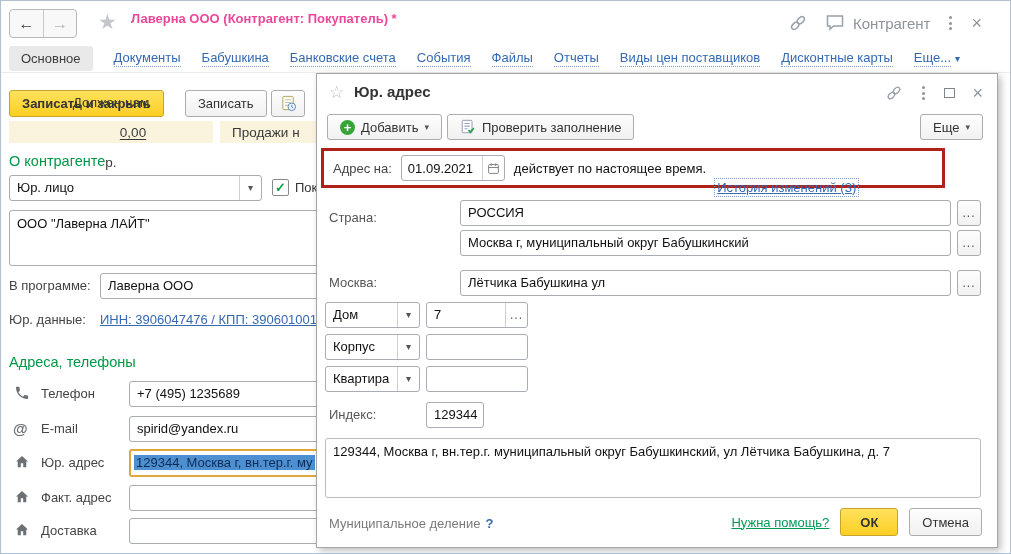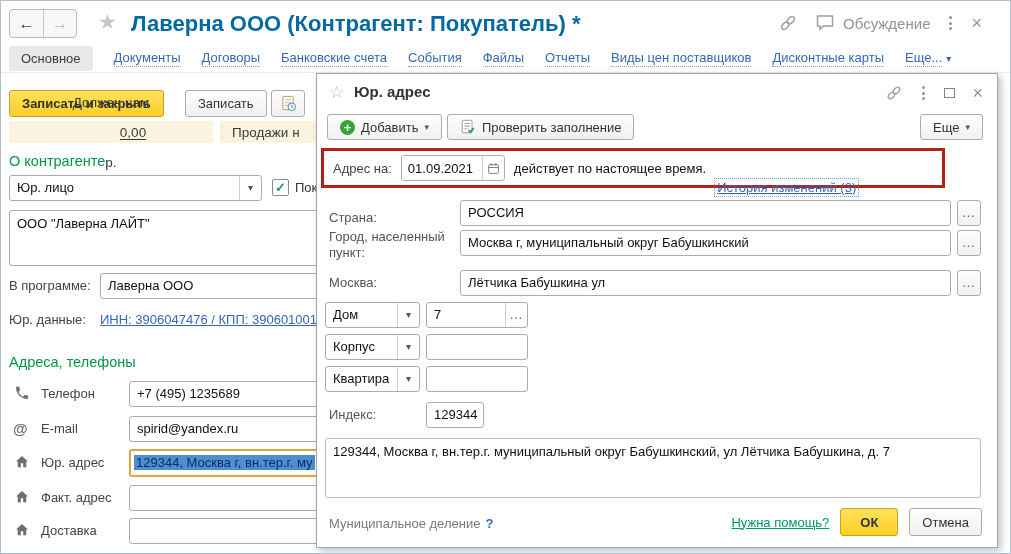--- a/index.html
+++ b/index.html
@@ -6,21 +6,21 @@
   body { font-family:"Liberation Sans", sans-serif; background:#fff; }
   .screen { position:relative; width:1011px; height:554px; background:#fff;
             border:1px solid #b3bfcc; border-bottom-color:#9fc0de; overflow:hidden; font-size:13px; color:#333; }
 
   
   .titlebar { position:absolute; left:0; top:0; width:100%; height:44px; background:#fff; }
   .navgroup { position:absolute; left:8px; top:8px; display:flex; border:1px solid #b9b9b9; border-radius:4px; overflow:hidden; background:#f8f8f8; }
   .navgroup button { width:33px; height:27px; border:none; background:transparent; font-size:16px; cursor:pointer; color:#444; }
   .navgroup button + button { border-left:1px solid #c9c9c9; color:#b9b9b9; }
   .star-main { position:absolute; left:97px; top:9px; font-size:21px; color:#c3c6ca; }
-  .win-title { position:absolute; left:130px; top:10px; font-size:22px; font-weight:bold; color:#0369a1; white-space:nowrap; }
+  .win-title { position:absolute; left:130px; top:10px; font-size:13px; font-weight:bold; color:#ec4899; white-space:nowrap; }
   .title-right { position:absolute; right:28px; top:12px; display:flex; align-items:center; gap:17px; color:#8d949b; }
   .title-right .lbl { font-size:15px; color:#8d949b; }
   .kebab { display:inline-flex; flex-direction:column; gap:2.5px; padding:2px; }
   .kebab i { width:3px; height:3px; border-radius:50%; background:#8d949b; }
   .x-glyph { font-size:18px; color:#8d949b; line-height:1; }
 
   
   .tabs { position:absolute; left:0; top:44px; width:100%; height:27px; display:flex; align-items:center; gap:21px; padding-left:8px; background:#fff; }
   .tab-active { background:#e9e9e9; border-radius:3px; padding:5px 12px; color:#3c3c3c; }
   .tab-link { color:#3569b2; border-bottom:1px dotted #7aa0cf; padding-bottom:1px; cursor:pointer; white-space:nowrap; }
@@ -97,35 +97,35 @@
           <ellipse cx="7.2" cy="12.8" rx="4.2" ry="2.7" transform="rotate(-45 7.2 12.8)"></ellipse>
           <ellipse cx="12.8" cy="7.2" rx="4.2" ry="2.7" transform="rotate(-45 12.8 7.2)"></ellipse>
         </svg>
       </span>
       <span style="display:flex;align-items:center;gap:8px">
         <span>
           <svg width="20" height="18" viewBox="0 0 20 18" fill="none" stroke="#98a0a8" stroke-width="1.5">
             <path d="M2.5 2h15v10h-9l-3.5 3v-3h-2.5z"></path>
           </svg>
         </span>
-        <span class="lbl">Обсуждение</span>
+        <span class="lbl">Контрагент</span>
       </span>
       <span class="kebab">
           <i></i>
           <i></i>
           <i></i>
         </span>
       <span class="x-glyph">×</span>
     </div>
   </div>
 
   <nav class="tabs">
     <span class="tab-active">Основное</span>
     <a class="tab-link">Документы</a>
-    <a class="tab-link">Договоры</a>
+    <a class="tab-link">Бабушкина</a>
     <a class="tab-link">Банковские счета</a>
     <a class="tab-link">События</a>
     <a class="tab-link">Файлы</a>
     <a class="tab-link">Отчеты</a>
     <a class="tab-link">Виды цен поставщиков</a>
     <a class="tab-link">Дисконтные карты</a>
     <span class="tab-more">
       <a class="tab-link">Еще...</a>
       <span class="dd-glyph">▾</span>
     </span>
@@ -267,21 +267,20 @@
       <span style="color:#111">действует по настоящее время.</span>
       <a class="history">История изменений (3)</a>
     </div>
 
     <span class="m-label" style="top:136px;">Страна:</span>
     <div class="inputbox" style="left:143px;top:126px;width:491px;">РОССИЯ</div>
     <span class="dotsbtn" style="position:absolute;left:640px;top:126px;width:24px;height:26px;">
         <span>...</span>
       </span>
 
-    <span class="m-label" style="top:155px;width:122px;line-height:16px;">Город, населенный пункт:</span>
     <div class="inputbox" style="left:143px;top:156px;width:491px;">Москва г, муниципальный округ Бабушкинский</div>
     <span class="dotsbtn" style="position:absolute;left:640px;top:156px;width:24px;height:26px;">
         <span>...</span>
       </span>
 
     <span class="m-label" style="top:201px;">Москва:</span>
     <div class="inputbox" style="left:143px;top:196px;width:491px;">Лётчика Бабушкина ул</div>
     <span class="dotsbtn" style="position:absolute;left:640px;top:196px;width:24px;height:26px;">
         <span>...</span>
       </span>

